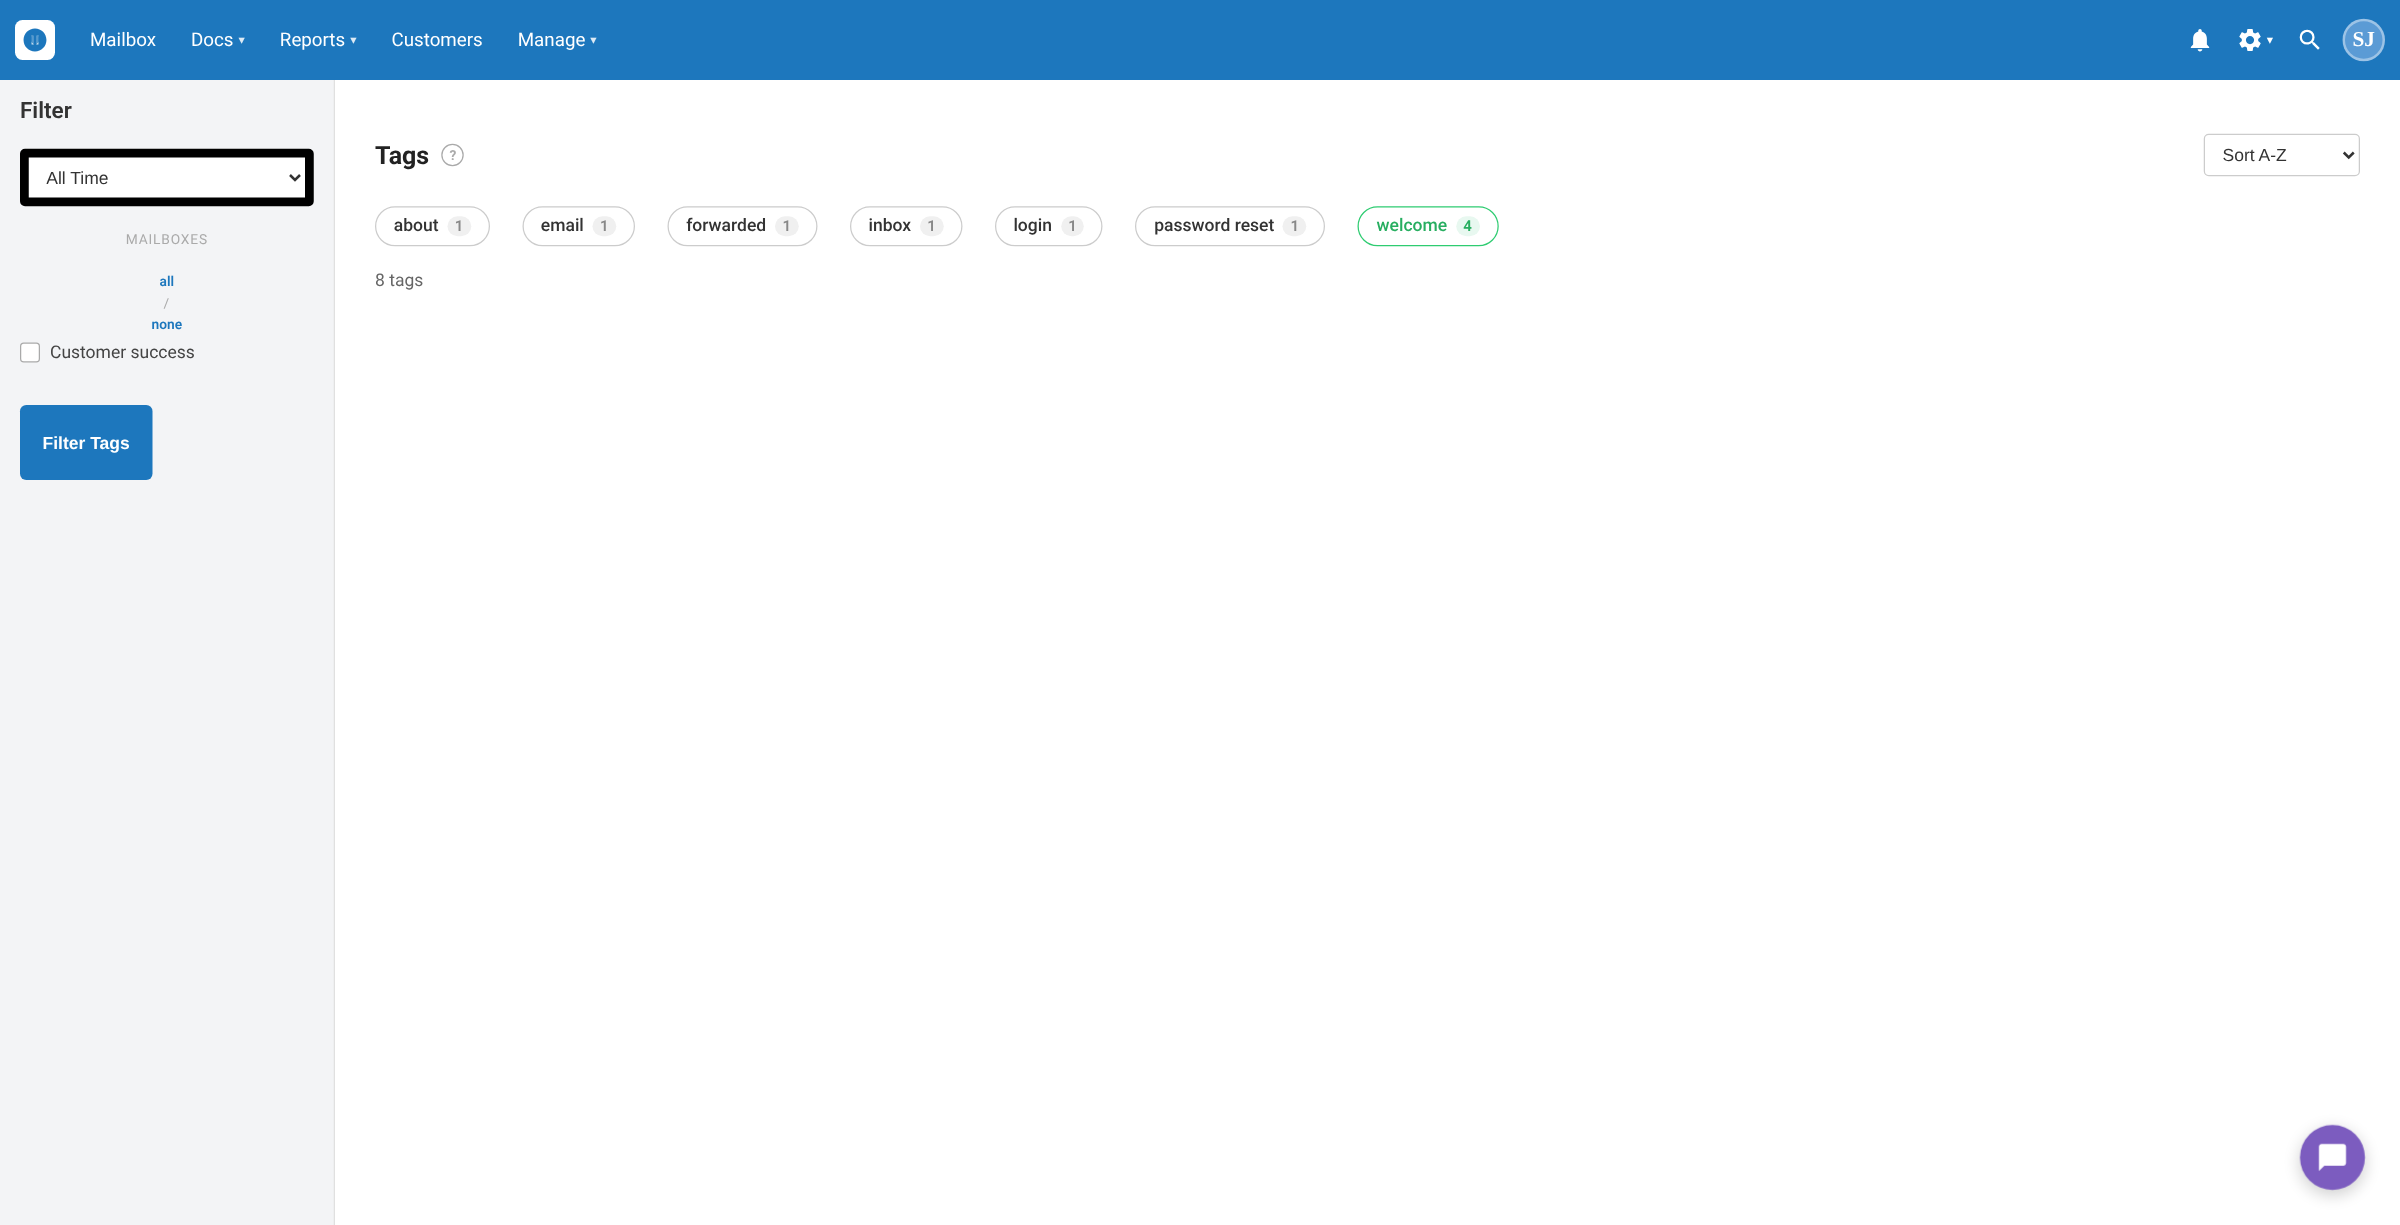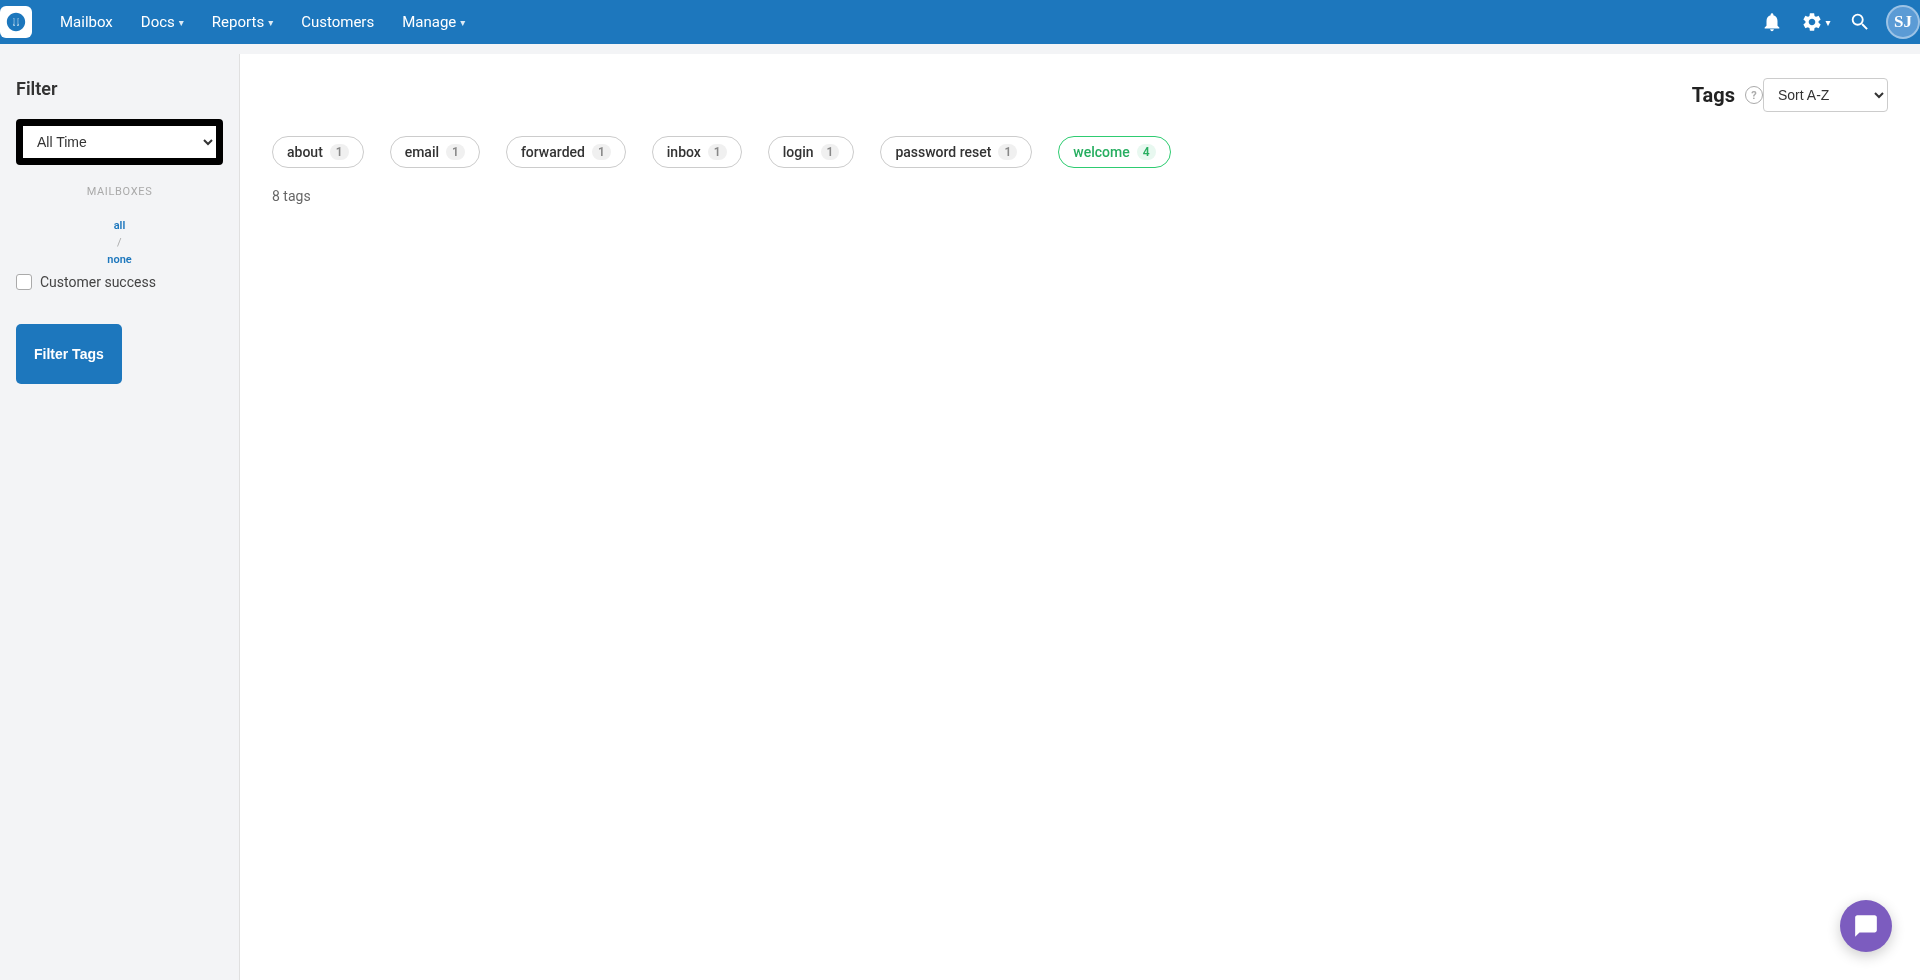--- a/index.html
+++ b/index.html
@@ -1,24 +1,24 @@
 <!DOCTYPE html>
 <html><head>
   <meta charset="utf-8">
   <style>
     * { box-sizing: border-box; margin: 0; padding: 0; }
     body { font-family: -apple-system, BlinkMacSystemFont, 'Segoe UI', Roboto, sans-serif; background: #f3f4f6; }
 
     
     .navbar {
       background: #1d77bd;
-      height: 44px;
+      height: 64px;
       display: flex;
       align-items: center;
-      padding: 0 0;
+      padding: 0 12px;
       position: fixed;
       top: 0; left: 0; right: 0;
       z-index: 100;
     }
     .navbar-logo {
       width: 32px; height: 32px;
       background: white;
       border-radius: 6px;
       display: flex; align-items: center; justify-content: center;
       margin-right: 16px;
@@ -62,21 +62,21 @@
 
     
     .page-wrap {
       display: flex;
       margin-top: 54px;
       min-height: calc(100vh - 54px);
     }
 
     
     .sidebar {
-      width: 240px;
+      width: 268px;
       background: #f3f4f6;
       border-right: 1px solid #e0e0e0;
       padding: 24px 16px;
       flex-shrink: 0;
     }
     .filter-title {
       font-size: 18px;
       font-weight: 600;
       color: #333;
       margin-bottom: 20px;
@@ -141,22 +141,23 @@
 
     
     .main-content {
       flex: 1;
       background: white;
       padding: 24px 32px;
     }
     .main-header {
       display: flex;
       align-items: center;
-      justify-content: flex-end;
+      justify-content: space-between;
       margin-bottom: 24px;
+      margin-top: 29px;
     }
     .tags-title-wrap {
       display: flex; align-items: center; gap: 10px;
     }
     .tags-title {
       font-size: 20px;
       font-weight: 700;
       color: #222;
     }
     .info-icon {

